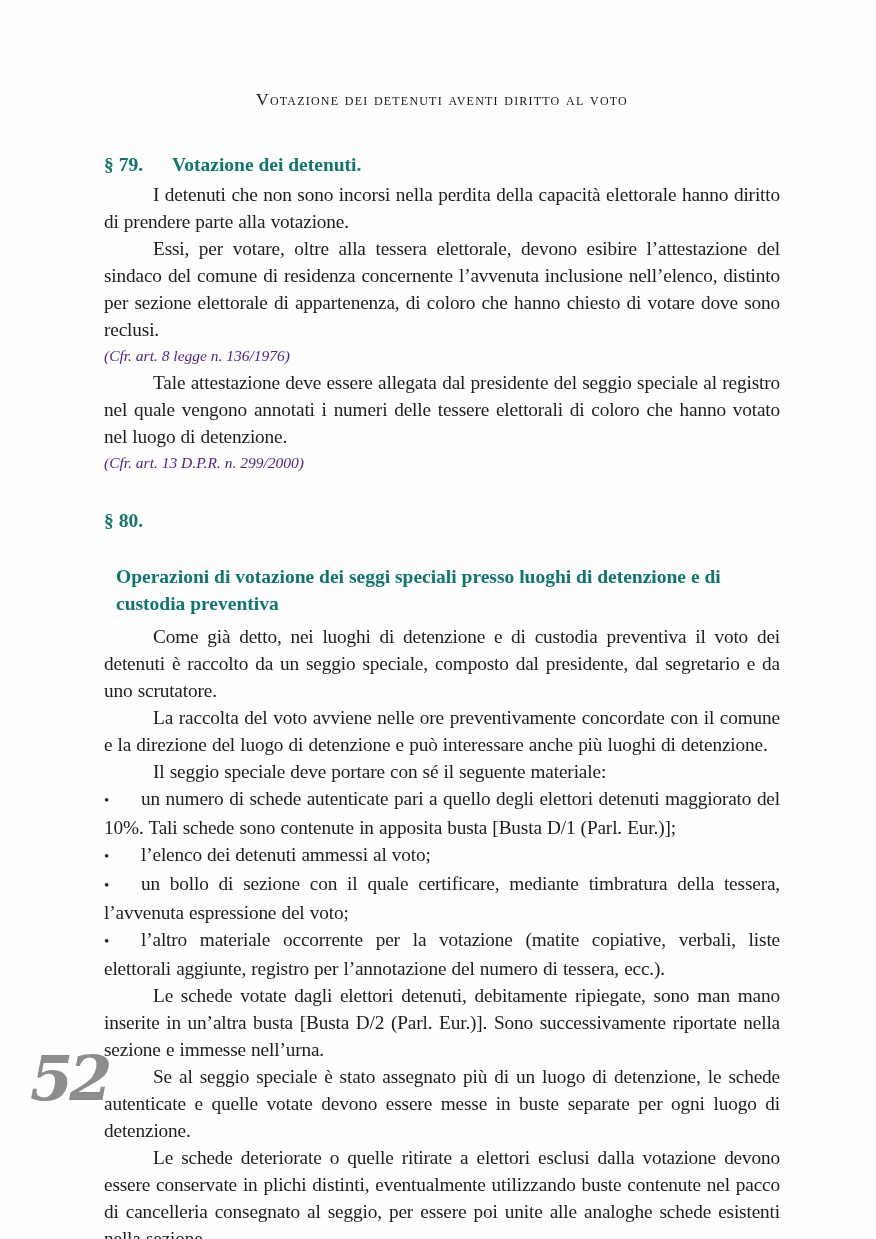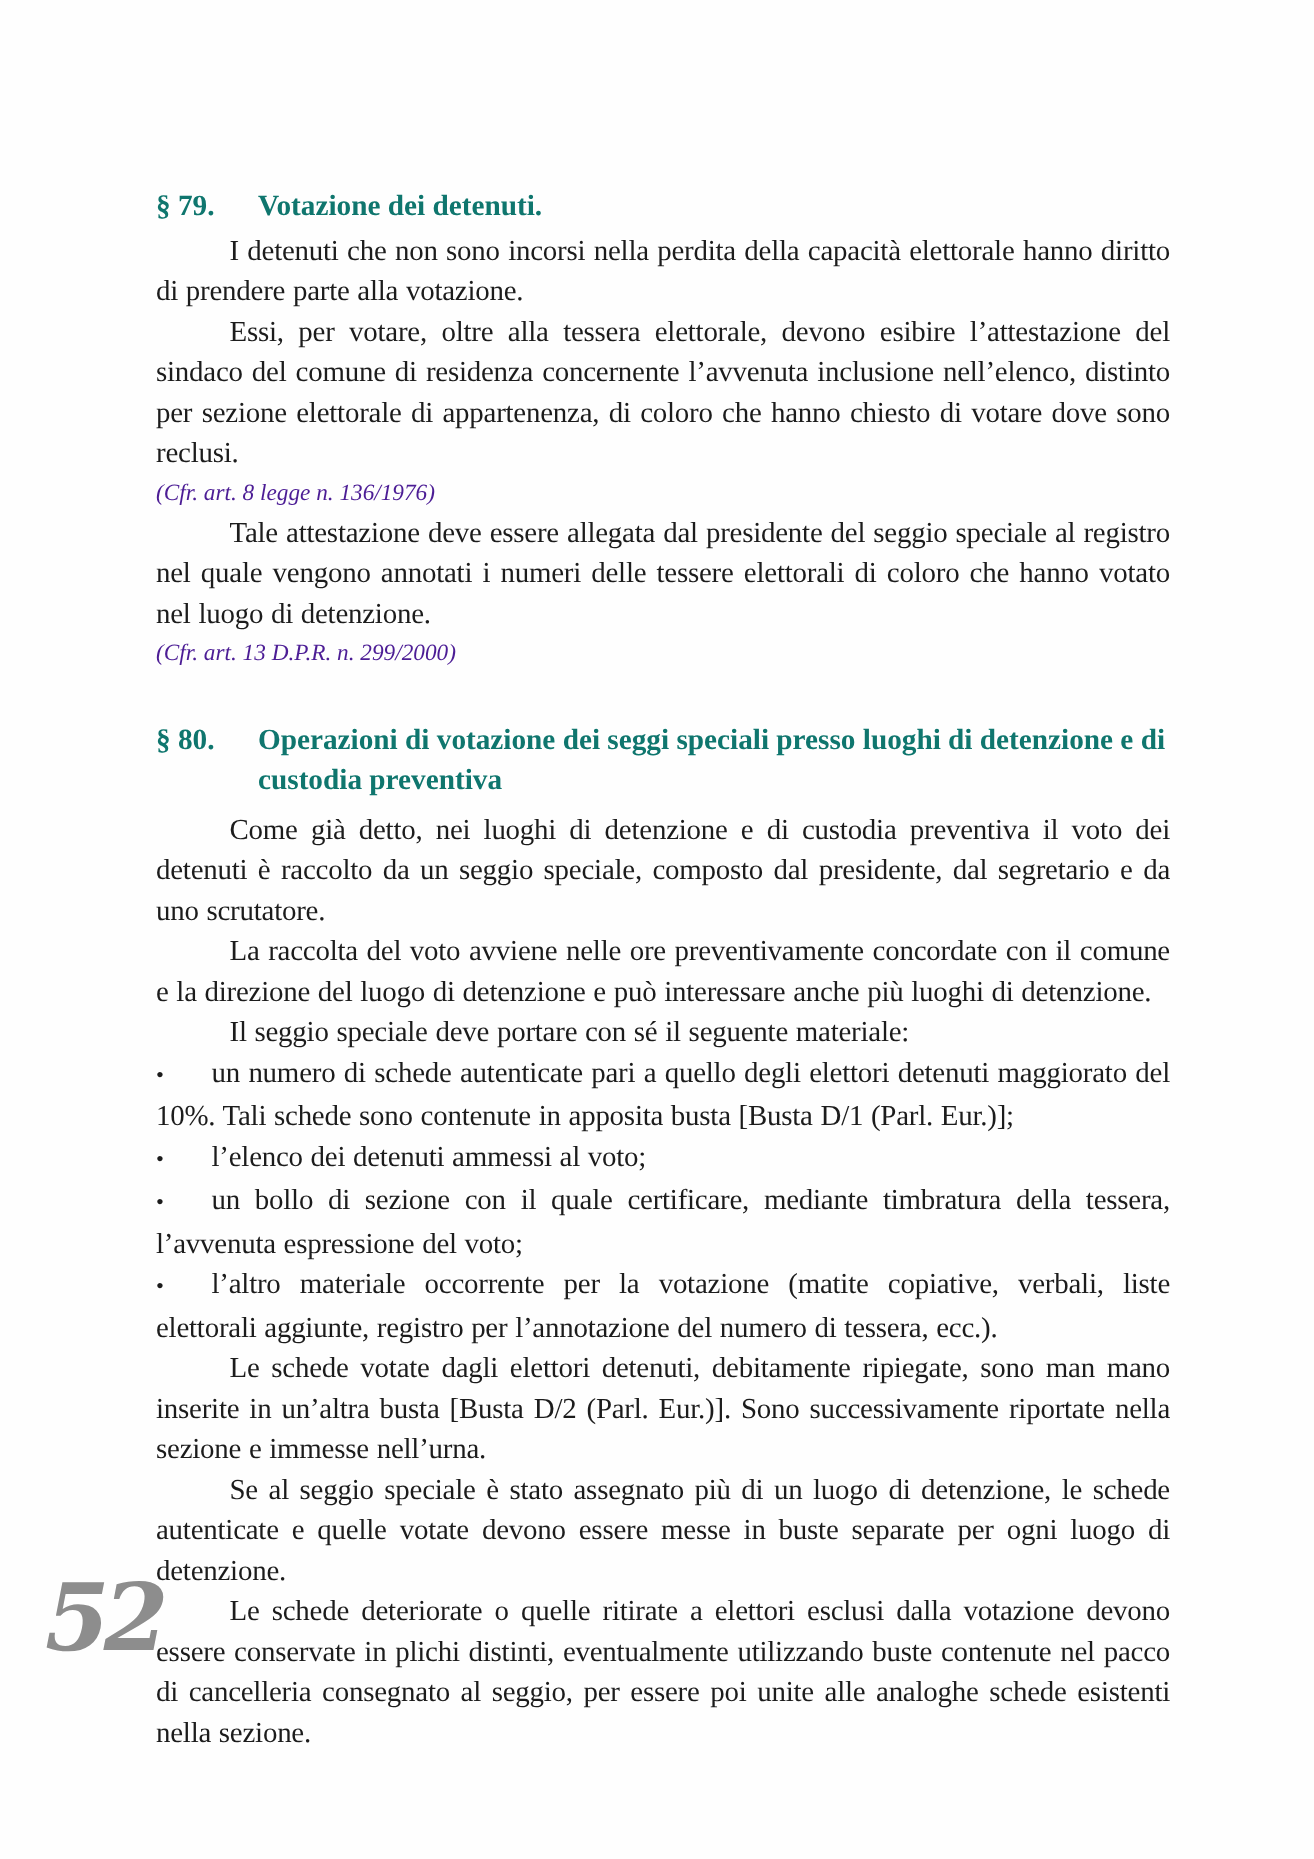--- a/index.html
+++ b/index.html
@@ -42,21 +42,21 @@
   }
   
   .sec-head {
     display: flex;
     font-weight: bold;
     font-size: 19.5px;
     line-height: 27px;
     color: #0f766e;
   }
   .sec-head.first { margin-top: 40px; margin-bottom: 3px; }
-  .sec-head.second { margin-top: 33px; margin-bottom: 6px; }
+  .sec-head.second { margin-top: 33px; margin-bottom: 6px; flex-direction: column; }
   .sec-label { flex: 0 0 56px; }
   .sec-title { flex: 1; margin-left: 12px; }
   
   p.body {
     margin: 0;
     font-size: 19.3px;
     line-height: 27px;
     text-align: justify;
     text-indent: 49px;
     letter-spacing: -0.15px;
@@ -99,20 +99,21 @@
     color: #8d8d8d;
     letter-spacing: -4px;
   }
 </style>
 </head>
 <body>
 
 <div class="page">
 
   <div class="chapter-head">
+    <div class="chapter-subtitle">Votazione dei detenuti aventi diritto al voto</div>
   </div>
 
   <div class="sec-head first">
     <span class="sec-label">§ 79.</span>
     <span class="sec-title">Votazione dei detenuti.</span>
   </div>
 
   <p class="body">I detenuti che non sono incorsi nella perdita della capacità elettorale hanno diritto di prendere parte alla votazione.</p>
   <p class="body">Essi, per votare, oltre alla tessera elettorale, devono esibire l’attestazione del sindaco del comune di residenza concernente l’avvenuta inclusione nell’elenco, distinto per sezione elettorale di appartenenza, di coloro che hanno chiesto di votare dove sono reclusi.</p>
   <p class="cite">(Cfr. art. 8 legge n. 136/1976)</p>

